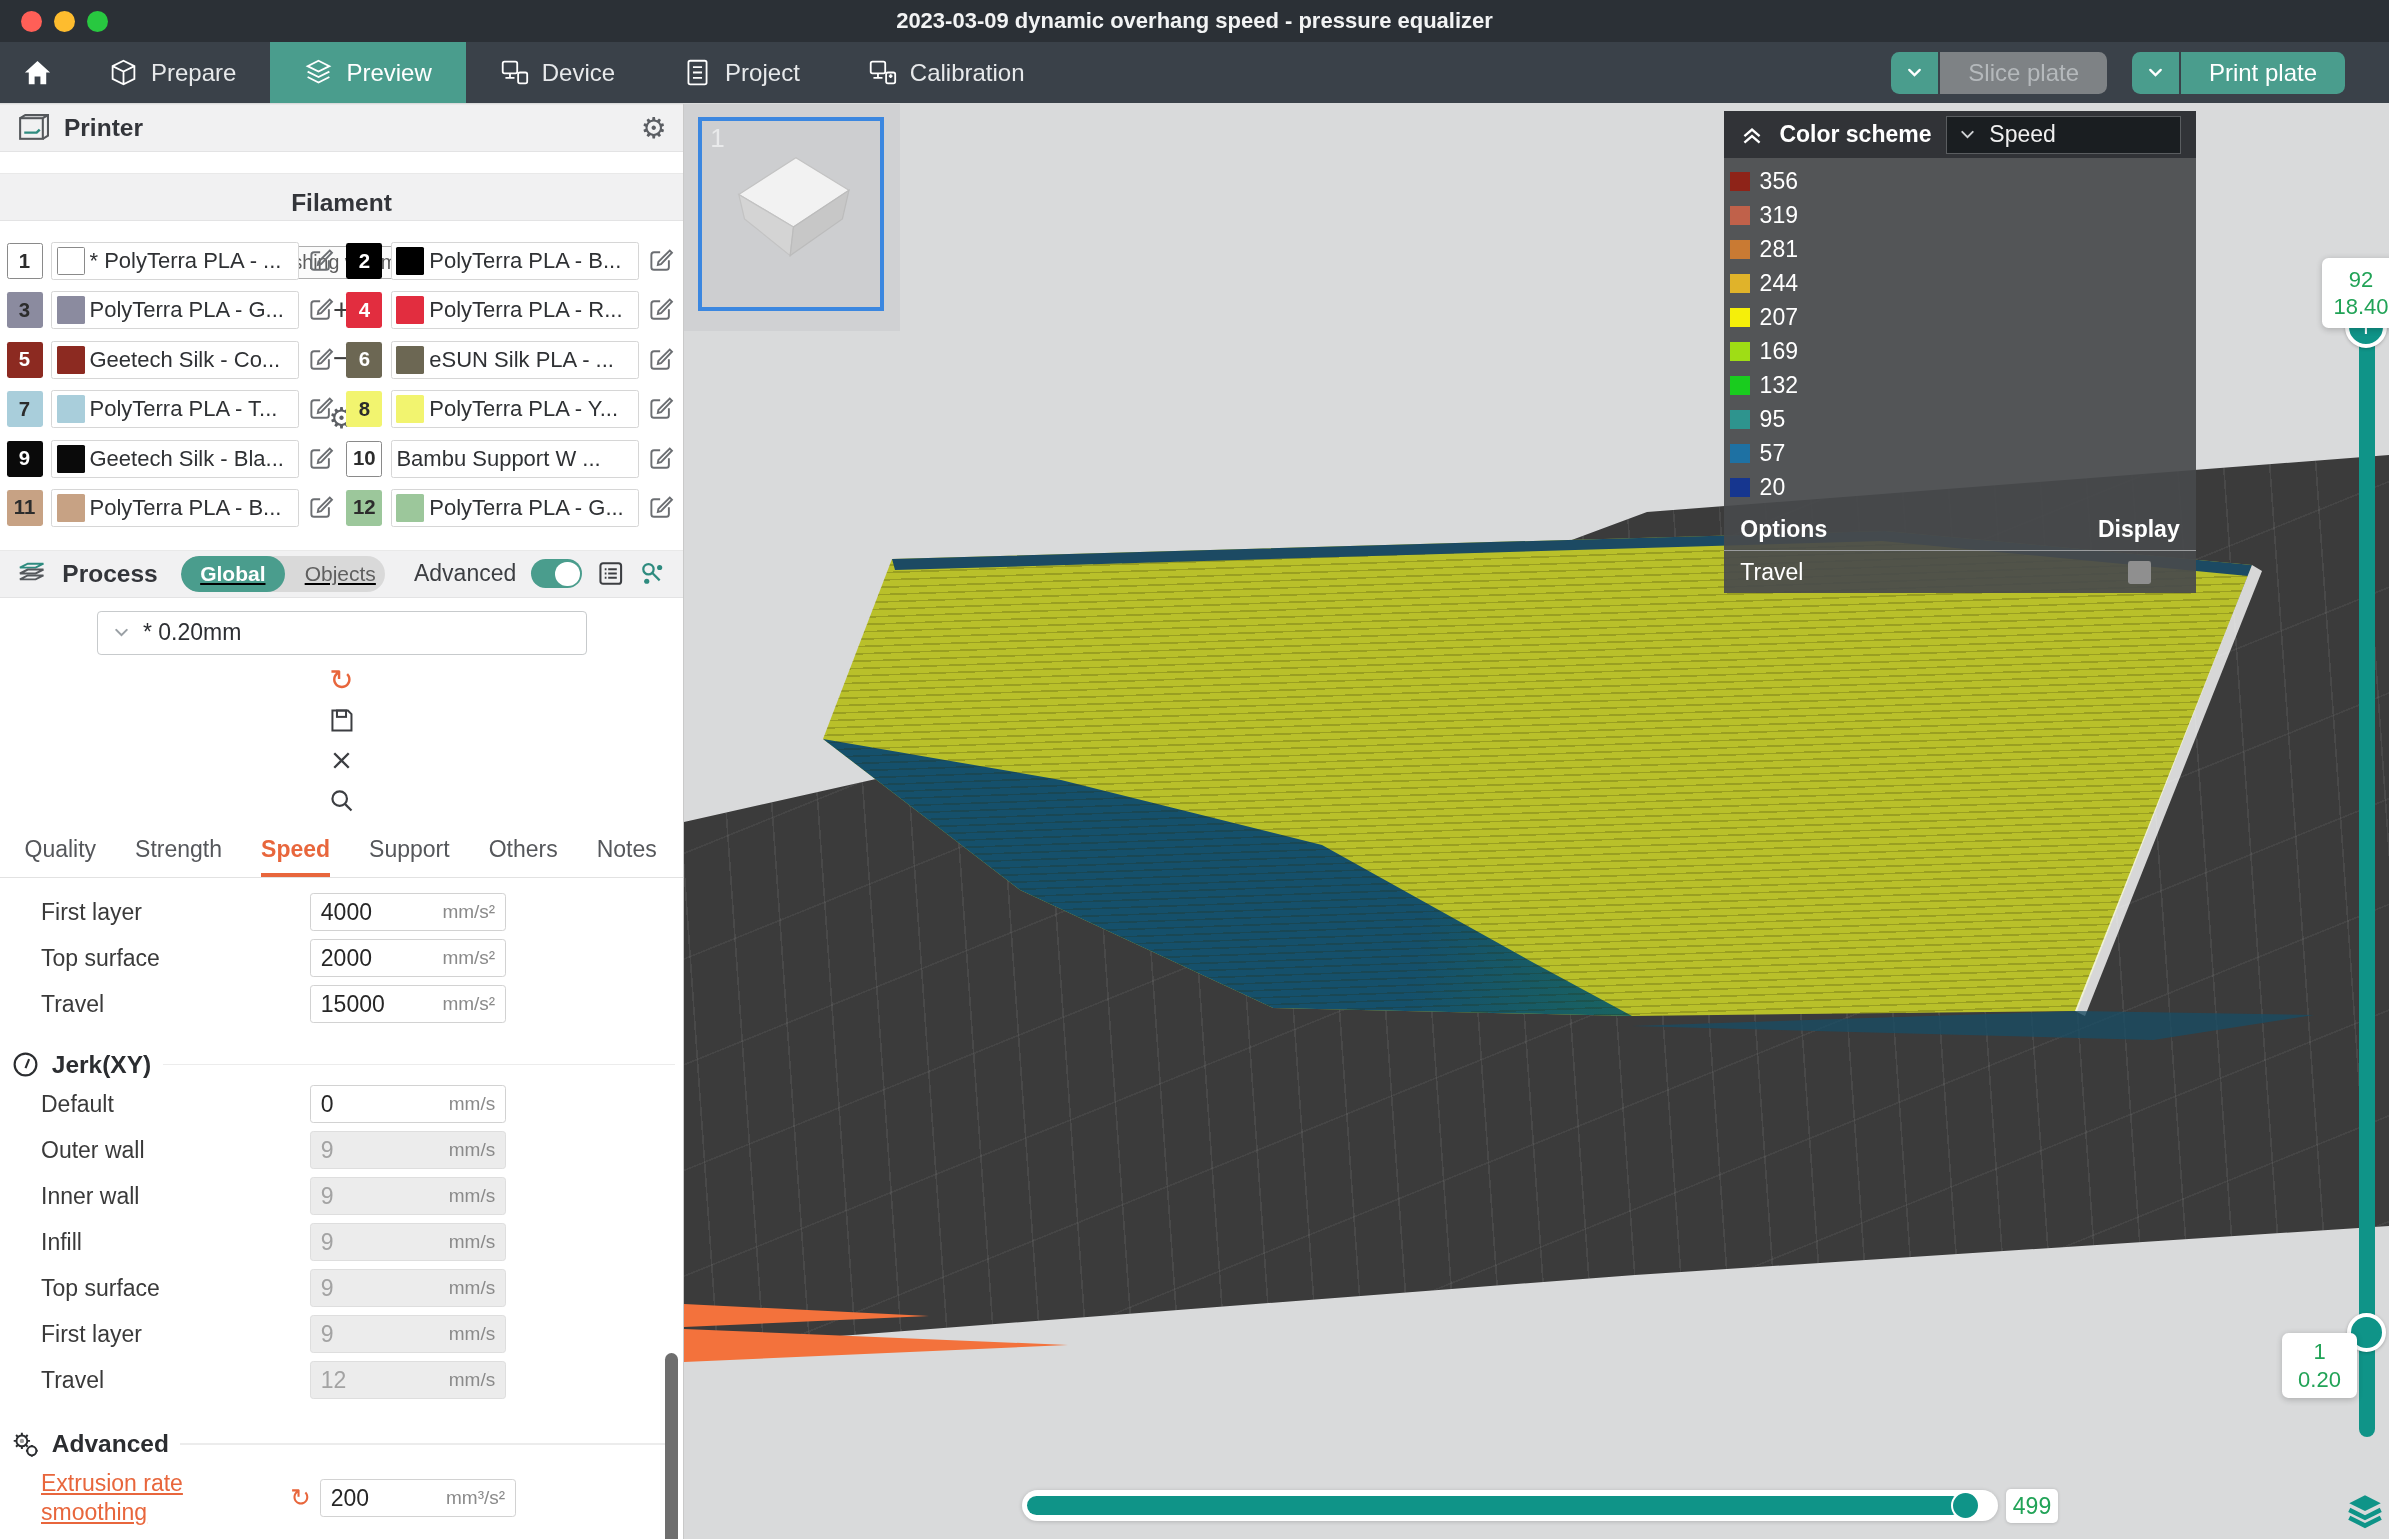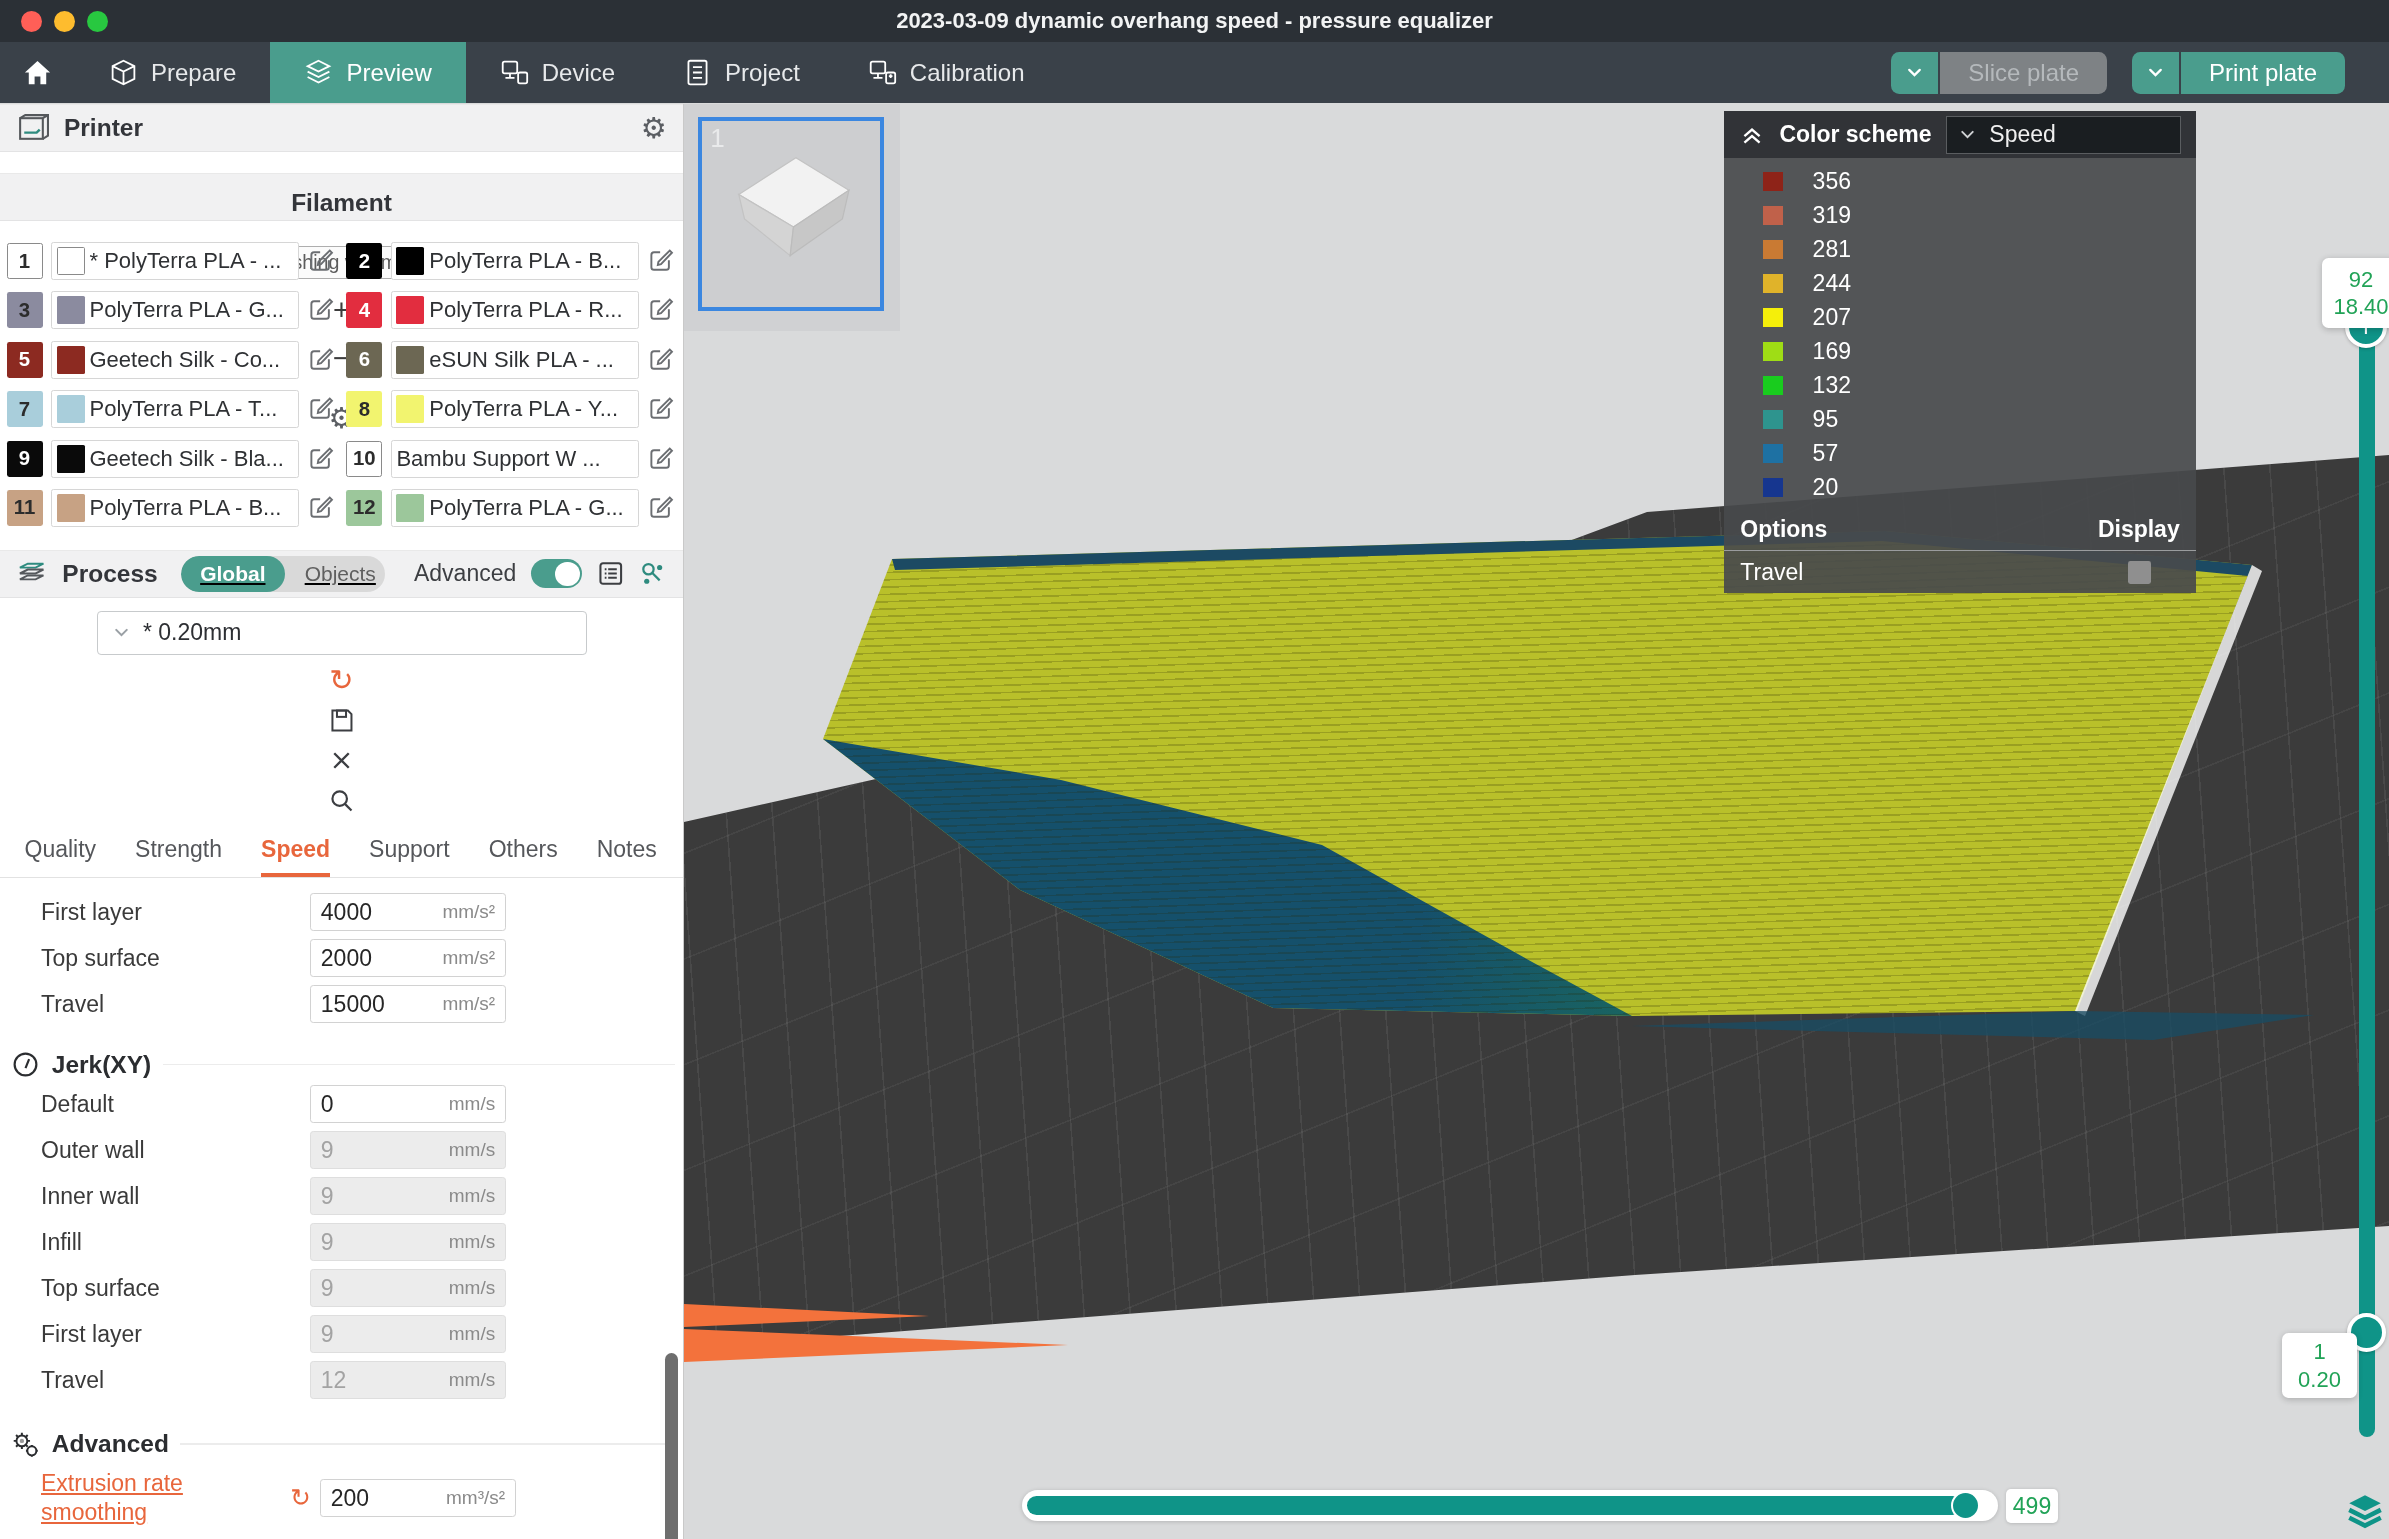--- a/index.html
+++ b/index.html
@@ -120,21 +120,21 @@
     clip-path:polygon(0px 1225px,384px 1241px,0px 1258px);}
   
   #legend{position:absolute;left:1040px;top:7px;width:472px;background:rgba(72,74,76,0.92);color:#fff;}
   .lg-top{height:47px;display:flex;align-items:center;gap:14.7px;padding:0 14.7px;background:rgba(43,46,49,0.85);}
   .lg-title{font-size:23px;font-weight:700;}
   .lg-combo{flex:1;height:36px;background:#1a1e21;border:0.8px solid #5a5d60;display:flex;align-items:center;gap:11.4px;padding:0 9.8px;}
   .lg-combo span{font-size:23px;color:#f0f0f0;}
   .lg-subhead{height:41px;display:flex;align-items:center;padding:0 16.3px;background:#3c3e40;
     border-bottom:1.6px solid #85878a;font-size:23px;font-weight:700;}
   .lg-items{padding:6.5px 0 4.9px 0;}
-  .lg-item{height:34px;display:flex;align-items:center;gap:30px;padding-left:39px;}
+  .lg-item{height:34px;display:flex;align-items:center;gap:10px;padding-left:6px;}
   .lg-sq{width:19.6px;height:19.6px;flex:none;}
   .lg-val{font-size:23px;}
   .lg-options{height:41px;display:flex;align-items:center;justify-content:space-between;padding:0 16.3px;
     border-bottom:1.6px solid #9a9c9e;font-size:23px;font-weight:700;}
   .lg-travel{height:42px;display:flex;align-items:center;justify-content:space-between;padding:0 16.3px;font-size:23px;}
   .lg-check{width:23px;height:23px;background:#8f8f8f;border-radius:2.4px;margin-right:29px;}
   
   .v-bar{position:absolute;left:1675px;top:223px;width:16.3px;height:1110px;background:#0f9488;border-radius:8.2px;}
   .v-handle-top{position:absolute;left:1661px;top:202px;width:42px;height:42px;border-radius:50%;background:#0f9488;
     border:4.1px solid #fff;box-sizing:border-box;display:flex;align-items:center;justify-content:center;

